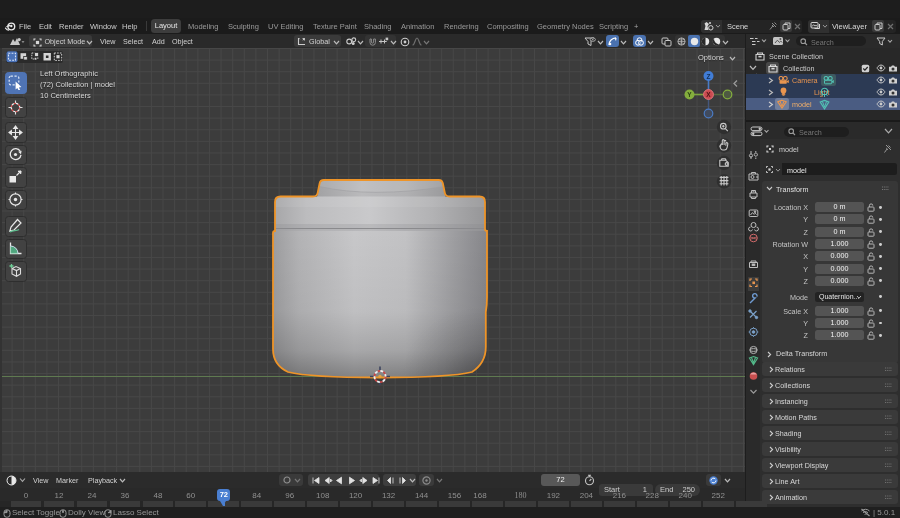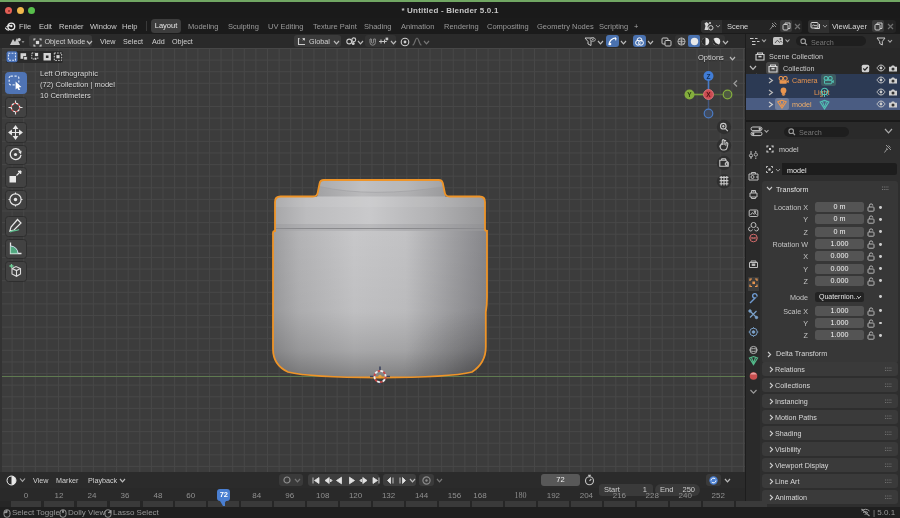--- a/index.html
+++ b/index.html
@@ -65,27 +65,20 @@
 .fnum { position:absolute; top:2.5px; color:#909090; font-size:8px; transform:translateX(-50%); }
 
 
 #statusbar { position:absolute; left:0; top:507px; width:900px; height:11px; background:#1f1f1f; }
 .st { position:absolute; top:1px; color:#989898; font-size:8px; }
 </style>
 </head>
 <body>
 <div id="stage">
 
-  <div id="titlebar">
-    <div class="tl" style="left:5.2px; background:#e35f56;"></div>
-      <div class="abs" style="left:7.7px;top:7.5px;width:2px;height:2px;border-radius:50%;background:#8c2e28;"></div>
-    <div class="tl" style="left:16.7px; background:#f0b84c;"></div>
-    <div class="tl" style="left:28.2px; background:#58bf4c;"></div>
-    <div id="title">* Untitled - Blender 5.0.1</div>
-  </div>
 
   <div id="menubar">
     <svg class="abs" style="left:4px;top:2px" width="12" height="12" viewBox="0 0 12 12">
       <circle cx="7.3" cy="6.5" r="3.4" fill="none" stroke="#e8e8e8" stroke-width="1.4"></circle>
       <circle cx="7.3" cy="6" r="1.2" fill="#e8e8e8"></circle>
       <path d="M1 7.5 L5 4.5 L7 6 Z" fill="#e8e8e8"></path>
       <path d="M1.2 7.8 C2.5 9.5 4 10.2 5 10.2" stroke="#e8e8e8" stroke-width="1.1" fill="none"></path>
     </svg>
     <div class="mtxt" style="left:19px">File</div>
     <div class="mtxt" style="left:39px">Edit</div>

